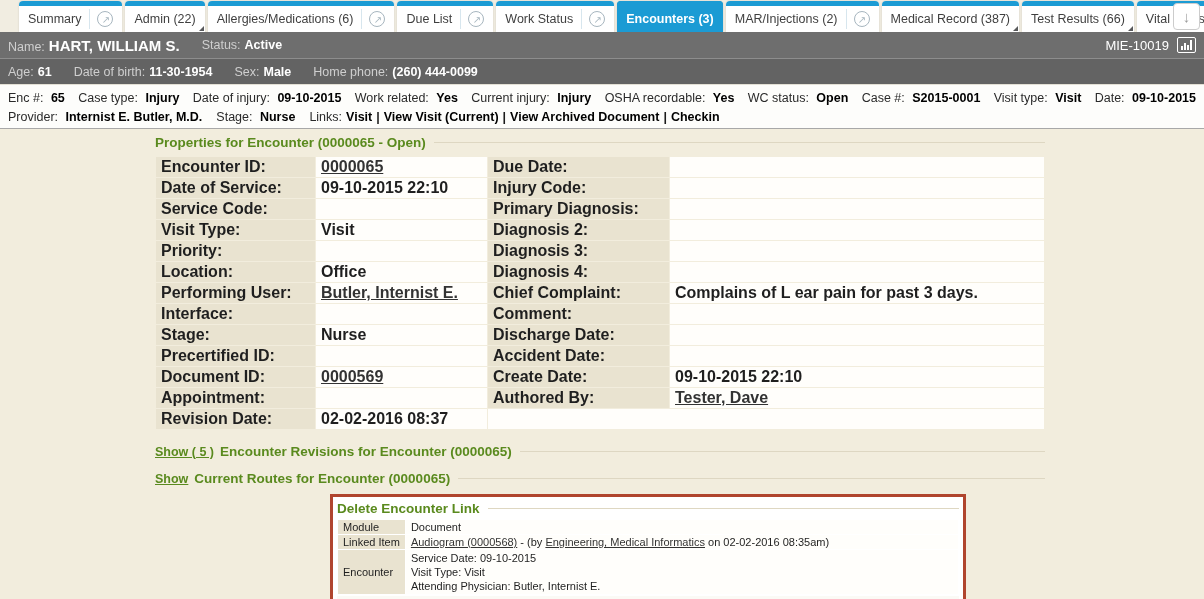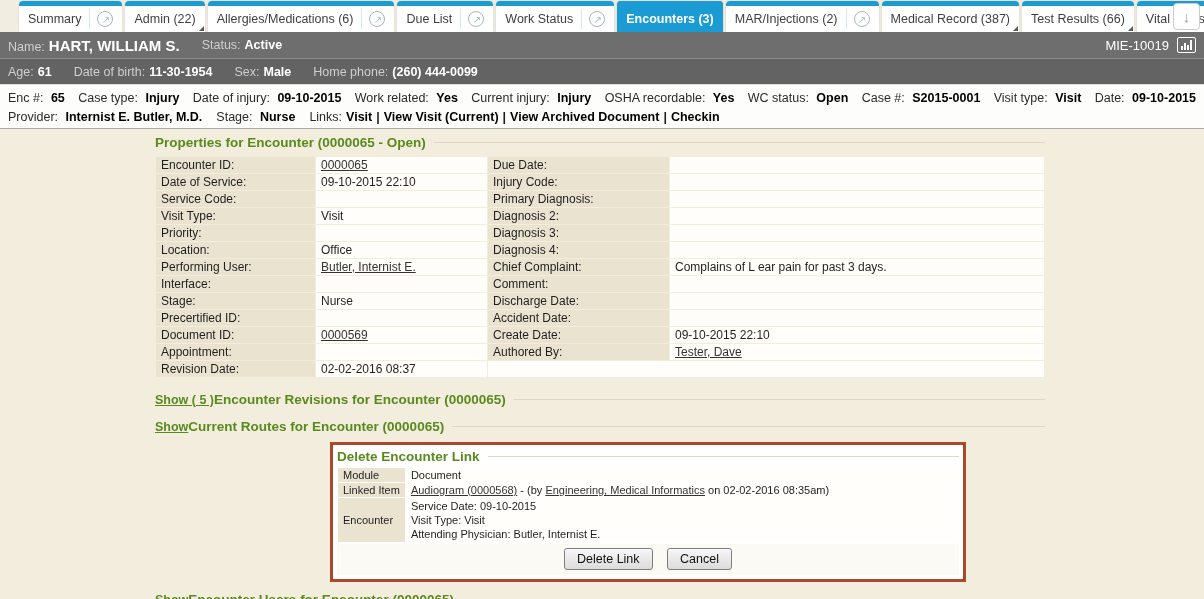--- a/index.html
+++ b/index.html
@@ -53,25 +53,25 @@
   .encrow .l { color:#2a2a2a; margin-right:4px; }
   .encrow .v { font-weight:bold; color:#000; }
   .enclink { font-weight:bold; color:#000; cursor:pointer; }
   .encsep { margin:0 4px; font-weight:bold; }
 
   
   .content { margin:6px 0 0 155px; width:890px; }
   .sect-head { display:flex; align-items:center; margin:4px 0 6px; }
   .sect-title { color:#5a8a1e; font-weight:bold; font-size:13.5px; white-space:nowrap; }
   .sect-link { color:#5a8a1e; font-weight:bold; font-size:12.5px;
-    text-decoration:underline; cursor:pointer; white-space:nowrap; }
+    text-decoration:underline; margin-right:6px; cursor:pointer; white-space:nowrap; }
   .sect-rule { flex:1; border-top:1px solid #ded7c2; margin-left:8px; }
 
   table.props { border-collapse:separate; border-spacing:1px; width:100%;
-    font-size:12px; background:transparent; }
+    font-size:16px; background:transparent;font-weight:bold; }
   table.props td { height:16px; padding:1px 5px; vertical-align:middle; }
   td.plbl { background:#e9e3d0; color:#1f1f1f; }
   td.pval { background:#fffefb; color:#1f1f1f; }
   .c1 { width:159px; } .c2 { width:171px; } .c3 { width:181px; }
   a.dlink { color:#333; text-decoration:underline; cursor:pointer; }
 
   .sect-gap { margin-top:14px; }
 
   
   .dialog { margin:8px 0 10px 175px; width:636px; border:3px solid #b0452e;

